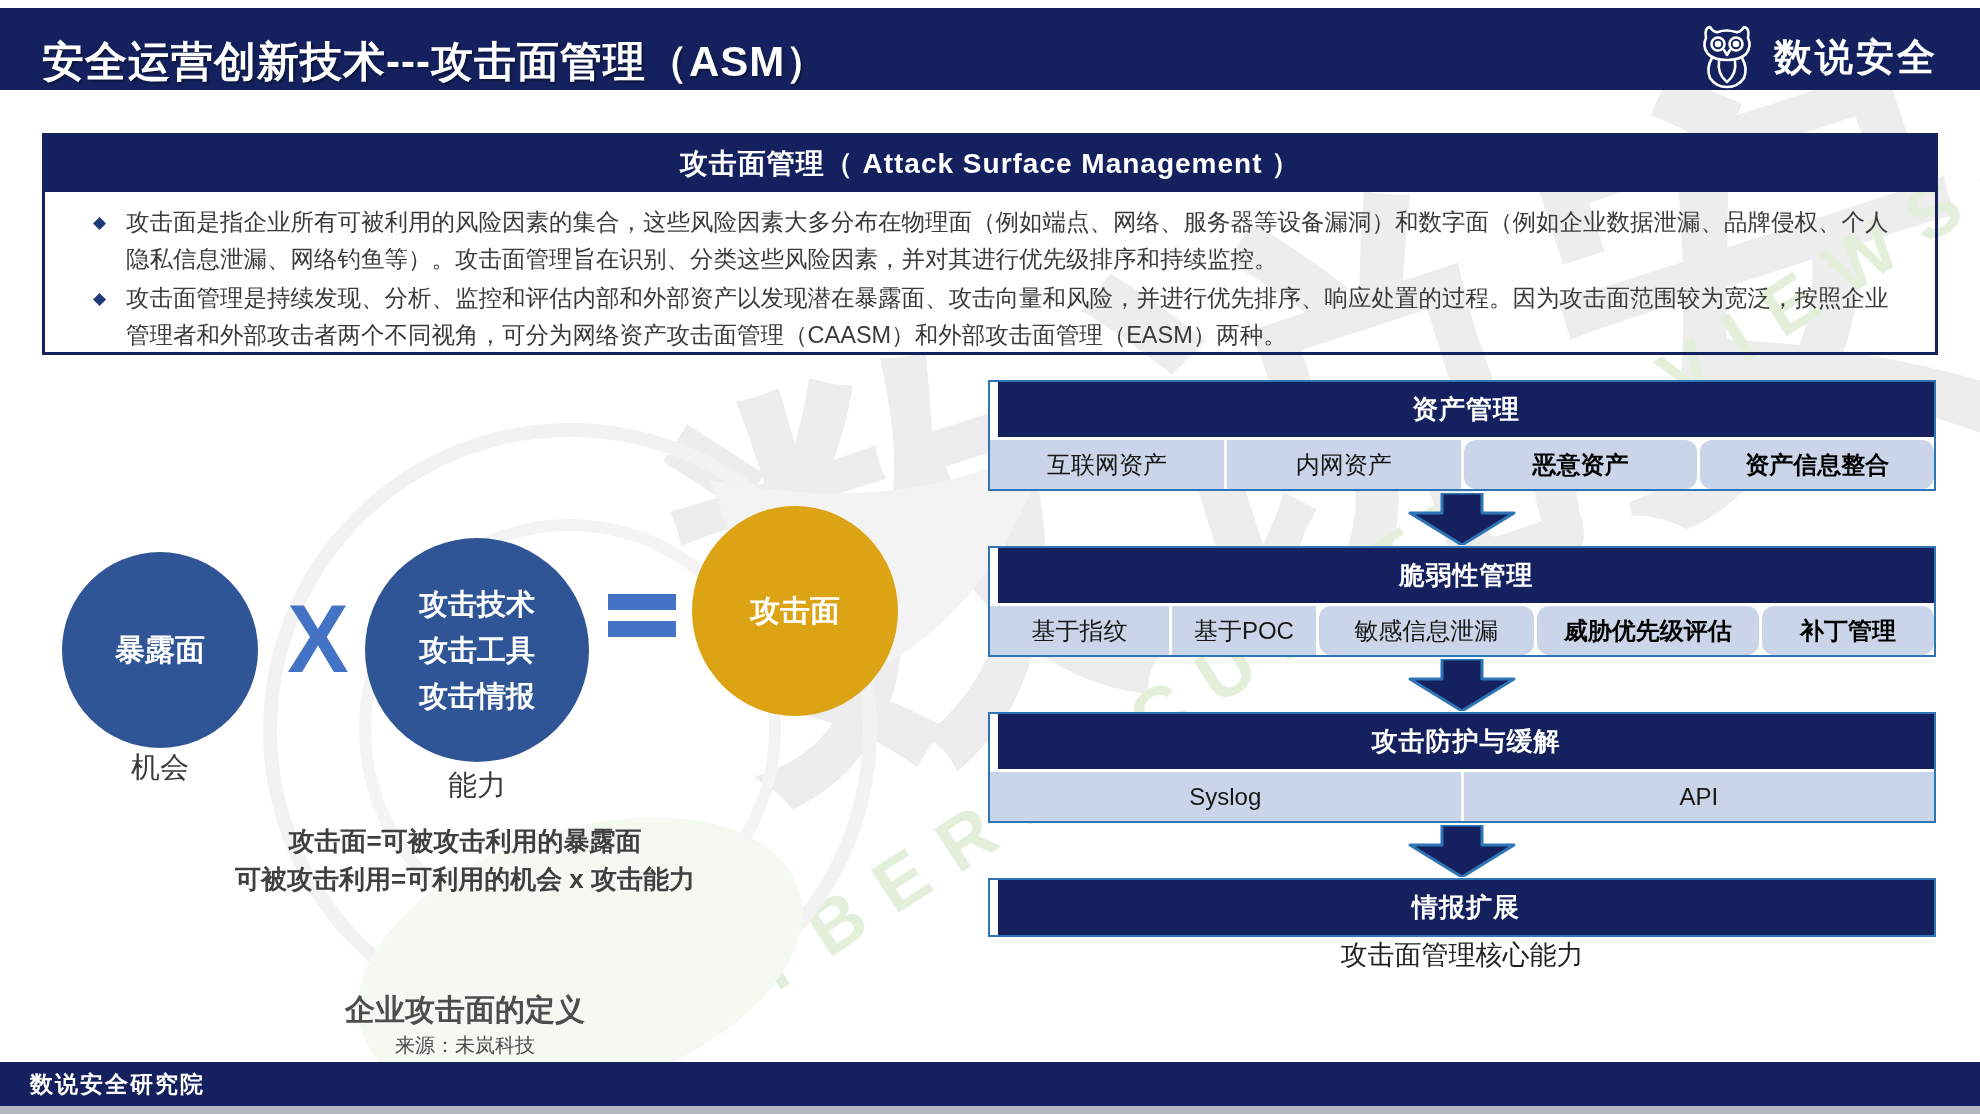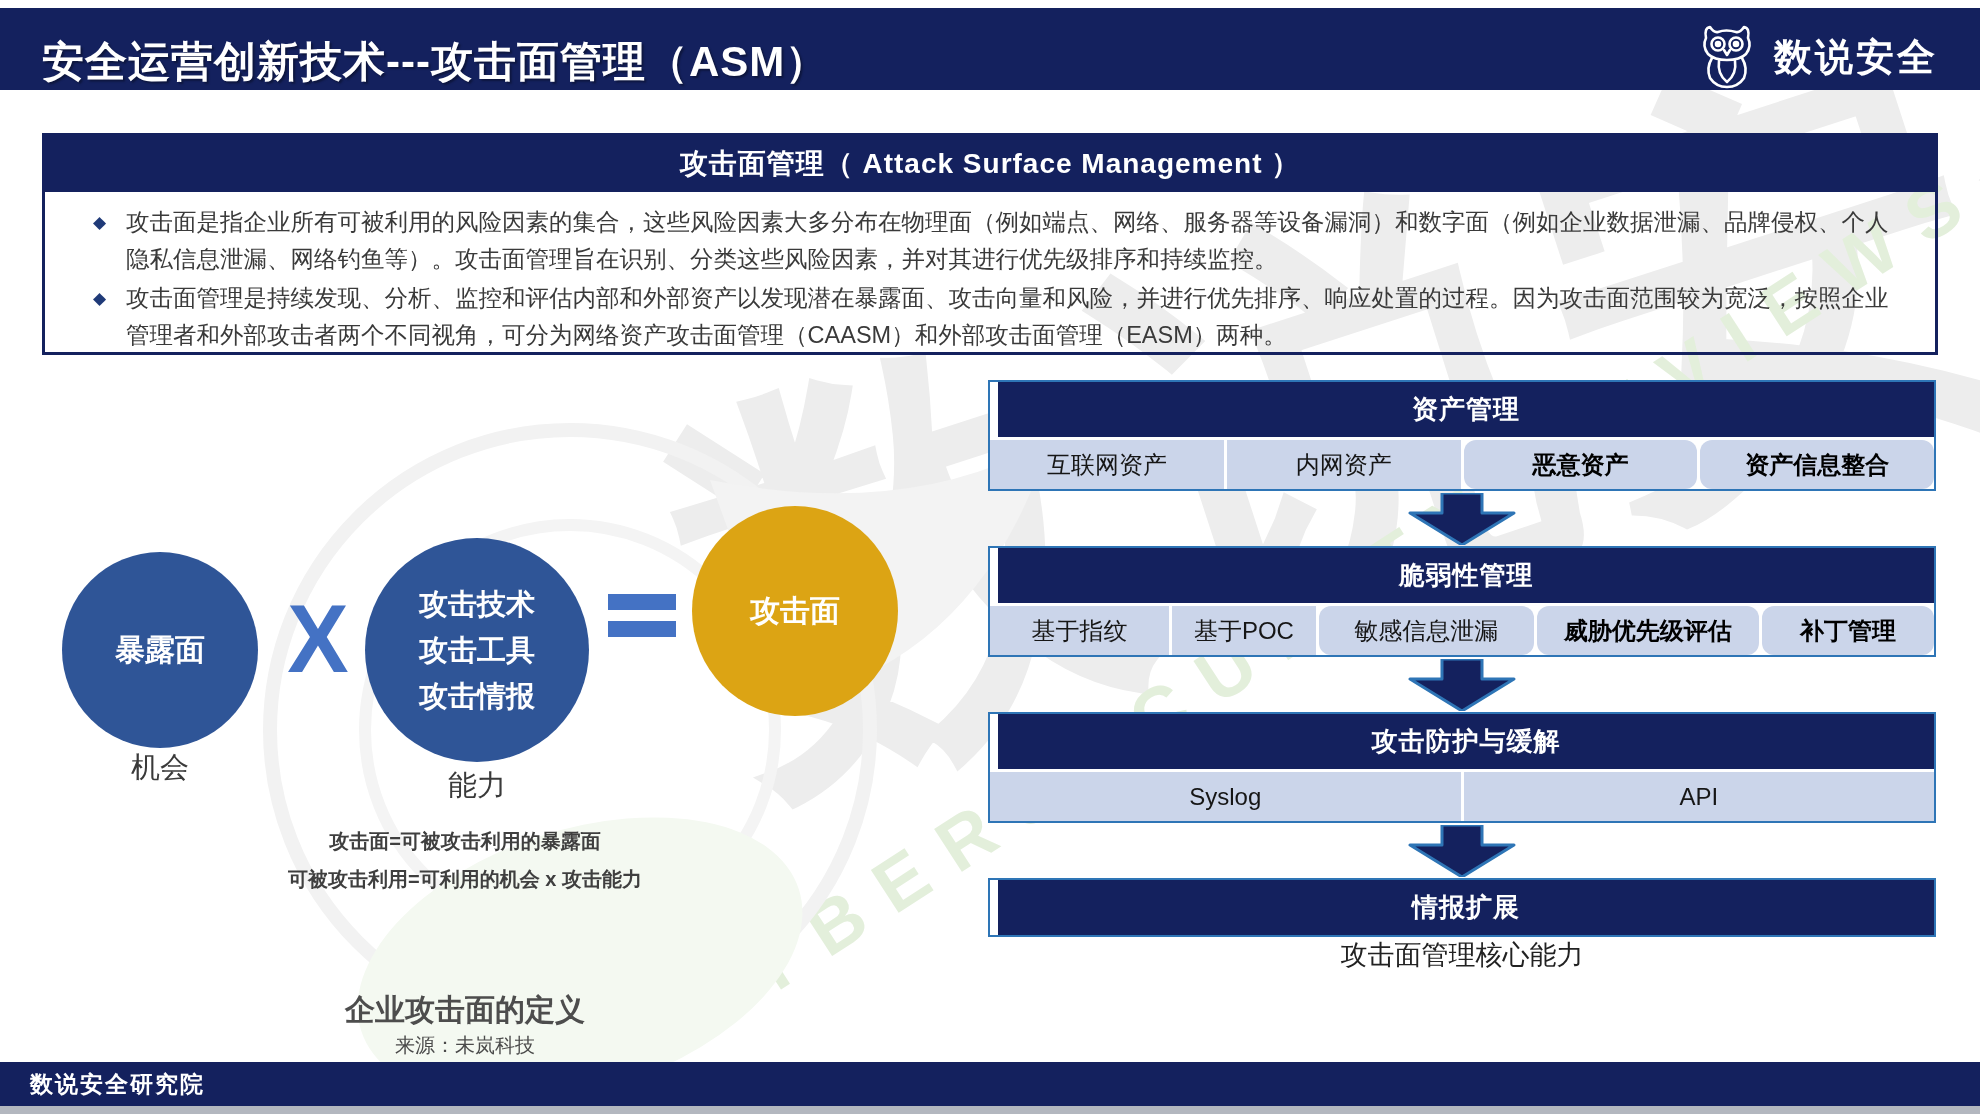--- a/index.html
+++ b/index.html
@@ -60,21 +60,21 @@
   .x-op{position:absolute; left:268px; top:584px; width:100px; height:108px;
     z-index:3; color:var(--accent_blue); font-size:92px; font-weight:bold;
     text-align:center; line-height:108px; transform:scaleY(1.05);}
   .eq-op{position:absolute; left:608px; top:594px; width:68px; z-index:3;}
   .eq-op .bar{width:68px; height:16px; background:var(--accent_blue); margin-bottom:11px;}
   .circle-label{position:absolute; z-index:3; text-align:center; color:var(--text_dark);
     font-size:29px;}
   .label1{left:62px; top:748px; width:196px;}
   .label2{left:365px; top:766px; width:224px;}
   .formula{position:absolute; left:170px; top:822px; width:590px; z-index:3;
-    text-align:center; font-size:20px; font-weight:bold; color:#3F3F3F; line-height:38px;}
+    text-align:center; font-size:26px; font-weight:bold; color:#3F3F3F; line-height:38px;}
   .diag-caption{position:absolute; left:170px; top:990px; width:590px; z-index:3;
     text-align:center; font-size:30px; font-weight:bold; color:#4D4D4D;}
   .diag-source{position:absolute; left:170px; top:1032px; width:590px; z-index:3;
     text-align:center; font-size:20px; color:#4A4A4A;}
   
   .flowchart{position:absolute; left:988px; top:380px; width:948px; z-index:3;}
   .fc-section{border:2px solid var(--border_blue); background:#fff;}
   .fc-header{height:55px; background:var(--navy); color:#fff; font-size:26px;
     font-weight:bold; text-align:center; line-height:55px; letter-spacing:1px;margin-left:8px;}
   .fc-row{display:flex; gap:3px; padding-top:3px; height:52px; background:#fff;}

